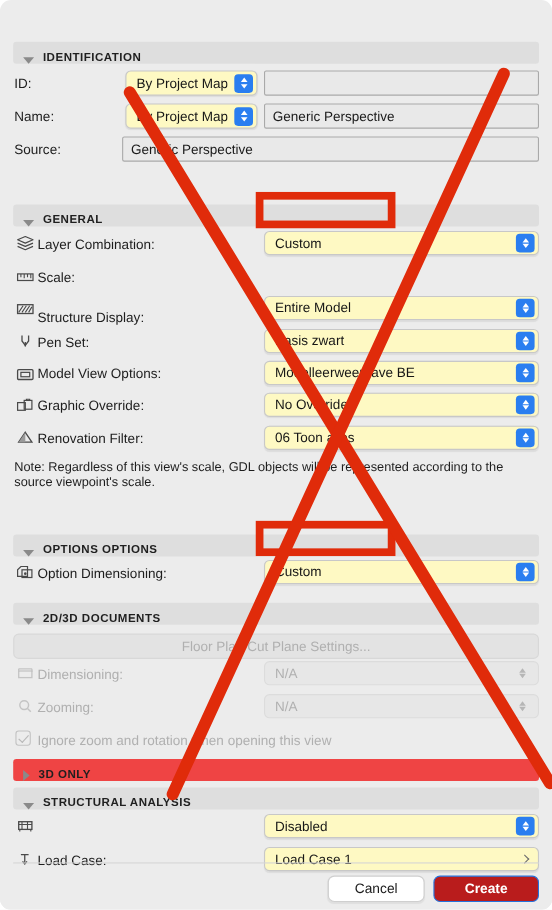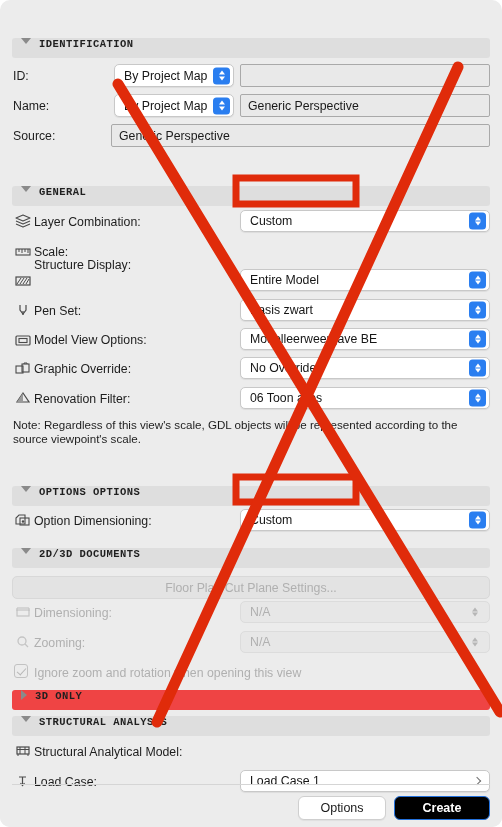--- a/index.html
+++ b/index.html
@@ -46,21 +46,21 @@
     width: 502px; height: 797px;
     background: #ececec;
   }
 
   
   .section-head {
     position: absolute;
     left: 12px; width: 478px; height: 20px;
     background: #dedede;
     border-radius: 3px;
-    display: flex; align-items: flex-start; font-family: Liberation Mono, monospace;
+    display: flex; align-items: flex-end;
   }
   .section-head.dark { background: #ef4444; }
   .tri {
     width: 0; height: 0; margin-left: 9px; margin-right: 8px;
     border-left: 5px solid transparent;
     border-right: 5px solid transparent;
     border-top: 6px solid #8a8a8a;
   }
   .tri.collapsed {
     border-left: 6px solid #8a8a8a;
@@ -84,21 +84,21 @@
   
   .ico {
     position: absolute;
     width: 18px; height: 16px;
   }
   .ico svg { display: block; }
 
   
   .popup {
     position: absolute;
-    background: #ffffff;
+    background: #fef9c3;
     border: 1px solid #c8c8c8;
     border-radius: 5px;
     box-shadow: 0 1px 1px rgba(0,0,0,0.07);
     display: flex; align-items: center;
   }
   .popup .pv {
     font-size: 12.3px; color: #161616;
     padding-left: 9px; white-space: nowrap; overflow: hidden;
   }
   .stepper {
@@ -196,21 +196,21 @@
     display: flex; align-items: center; justify-content: center;
     font-size: 12.5px;
   }
   #btn-cancel {
     left: 298px; width: 88px;
     background: #fff; border: 1px solid #cfcfcf; color: #1a1a1a;
     box-shadow: 0 1px 1px rgba(0,0,0,0.06);
   }
   #btn-create {
     left: 394px; width: 96px;
-    background: #000000; border: 1px solid #2472dd; color: #fff;
+    background: #b91c1c; border: 1px solid #2472dd; color: #fff;
     font-weight: bold;
   }
 
   
   #overlay {
     position: absolute; left: 0; top: 0;
     width: 502px; height: 827px;
     pointer-events: none;
   }
 </style>
@@ -286,21 +286,21 @@
       </svg>
     </span>
     <div class="row-label" style="left:34px; top:215px">Scale:</div>
 
     <span class="ico" style="left:14px; top:243px">
       <svg width="18" height="16" viewBox="0 0 18 16">
         <rect x="2" y="4" width="14" height="8" fill="none" stroke="#4a4a4a" stroke-width="1.2"></rect>
         <path d="M3 11 L7 5 M6 11 L10 5 M9 11 L13 5 M12 11 L15 6" stroke="#4a4a4a" stroke-width="1"></path>
       </svg>
     </span>
-    <div class="row-label" style="left:34px; top:228px">Structure Display:</div>
+    <div class="row-label" style="left:34px; top:252px">Structure Display:</div>
     <div class="popup" style="left:240px; top:239px; width:250px; height:22px">
       <span class="pv">Entire Model</span>
       <span class="stepper">
           <i class="up"></i>
           <i class="dn"></i>
         </span>
     </div>
 
     <span class="ico" style="left:14px; top:272px">
       <svg width="18" height="16" viewBox="0 0 18 16">
@@ -436,37 +436,43 @@
       <span class="tri"></span>
       <span class="sec-label">STRUCTURAL ANALYSIS</span>
     </div>
 
     <span class="ico" style="left:14px; top:713px">
       <svg width="18" height="16" viewBox="0 0 18 16">
         <rect x="3" y="4" width="12" height="7" fill="none" stroke="#4a4a4a" stroke-width="1.2"></rect>
         <path d="M3 6.5 h12 M6 4 v7 M11 4 v7 M4 11 v2 M14 11 v2" stroke="#4a4a4a" stroke-width="1"></path>
       </svg>
     </span>
-    <div class="row-label" style="left:34px; top:715px">Structural Analytical Model:</div>
+    <div class="popup" style="left:240px; top:710px; width:250px; height:22px">
+      <span class="pv">Disabled</span>
+      <span class="stepper">
+          <i class="up"></i>
+          <i class="dn"></i>
+        </span>
+    </div>
 
     <span class="ico" style="left:14px; top:743px">
       <svg width="18" height="16" viewBox="0 0 18 16">
         <path d="M5 4 h7 M8.5 4 v8" stroke="#4a4a4a" stroke-width="1.2"></path>
         <path d="M6.5 10 l2 2.5 l2 -2.5" fill="none" stroke="#4a4a4a" stroke-width="1.2"></path>
       </svg>
     </span>
     <div class="row-label" style="left:34px; top:745px">Load Case:</div>
     <div class="popup" style="left:240px; top:740px; width:250px; height:22px">
       <span class="pv">Load Case 1</span>
       <span class="chevron-r"></span>
     </div>
 
     <div id="sep"></div>
 
-    <div class="btn" id="btn-cancel">Options</div>
+    <div class="btn" id="btn-cancel">Cancel</div>
     <div class="btn" id="btn-create">Create</div>
 
   </div>
 
   <svg id="overlay" viewBox="0 0 502 827">
     <rect id="hl0" fill="none" stroke="#e02b0a" stroke-width="7" x="236" y="178" width="120" height="26"></rect>
     <rect id="hl1" fill="none" stroke="#e02b0a" stroke-width="7" x="236" y="477" width="120" height="25"></rect>
     <line id="cx0" stroke="#e02b0a" stroke-width="11" stroke-linecap="round" x1="118" y1="84" x2="500" y2="712"></line>
     <line id="cx1" stroke="#e02b0a" stroke-width="11" stroke-linecap="round" x1="458" y1="67" x2="157" y2="722"></line>
   </svg>

